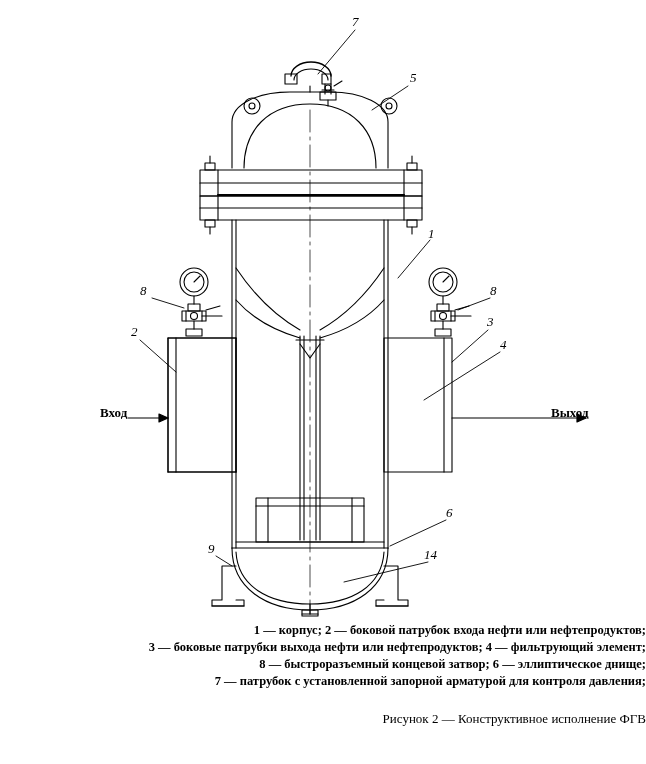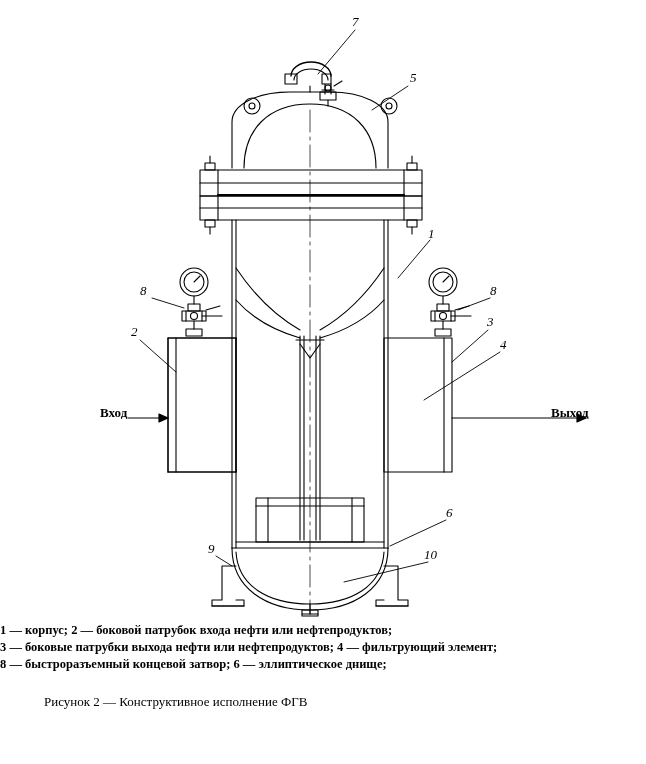--- a/index.html
+++ b/index.html
@@ -23,21 +23,21 @@
     left: 0;
     top: 0;
     width: 646px;
     height: 620px;
   }
   .caption-block {
     position: absolute;
     left: 0;
     top: 622px;
     width: 646px;
-    text-align: left;
+    text-align: right;
   }
   .legend-line {
     font-family: "Liberation Serif", serif;
     font-size: 12.5px;
     font-weight: bold;
     line-height: 17px;
     color: #000;
     white-space: nowrap;
   }
   .fig-title {
@@ -241,27 +241,28 @@
     <div class="callout" style="left:352px; top:14px;">7</div>
     <div class="callout" style="left:410px; top:70px;">5</div>
     <div class="callout" style="left:428px; top:226px;">1</div>
     <div class="callout" style="left:140px; top:283px;">8</div>
     <div class="callout" style="left:490px; top:283px;">8</div>
     <div class="callout" style="left:131px; top:324px;">2</div>
     <div class="callout" style="left:487px; top:314px;">3</div>
     <div class="callout" style="left:500px; top:337px;">4</div>
     <div class="callout" style="left:446px; top:505px;">6</div>
     <div class="callout" style="left:208px; top:541px;">9</div>
-    <div class="callout" style="left:424px; top:547px;">10</div>
+    <div class="callout" style="left:424px; top:547px;">14</div>
 
     
     <div class="flow-label" style="left:84px; top:405px;">Вход</div>
     <div class="flow-label" style="left:535px; top:405px;">Выход</div>
   </div>
 
   <div class="caption-block">
     <div class="legend-line">1 — корпус; 2 — боковой патрубок входа нефти или нефтепродуктов;</div>
     <div class="legend-line">3 — боковые патрубки выхода нефти или нефтепродуктов; 4 — фильтрующий элемент;</div>
     <div class="legend-line">8 — быстроразъемный концевой затвор; 6 — эллиптическое днище;</div>
+    <div class="legend-line">7 — патрубок с установленной запорной арматурой для контроля давления;</div>
     <div class="fig-title">Рисунок 2 — Конструктивное исполнение ФГВ</div>
   </div>
 
 </div>
 
 </body></html>

